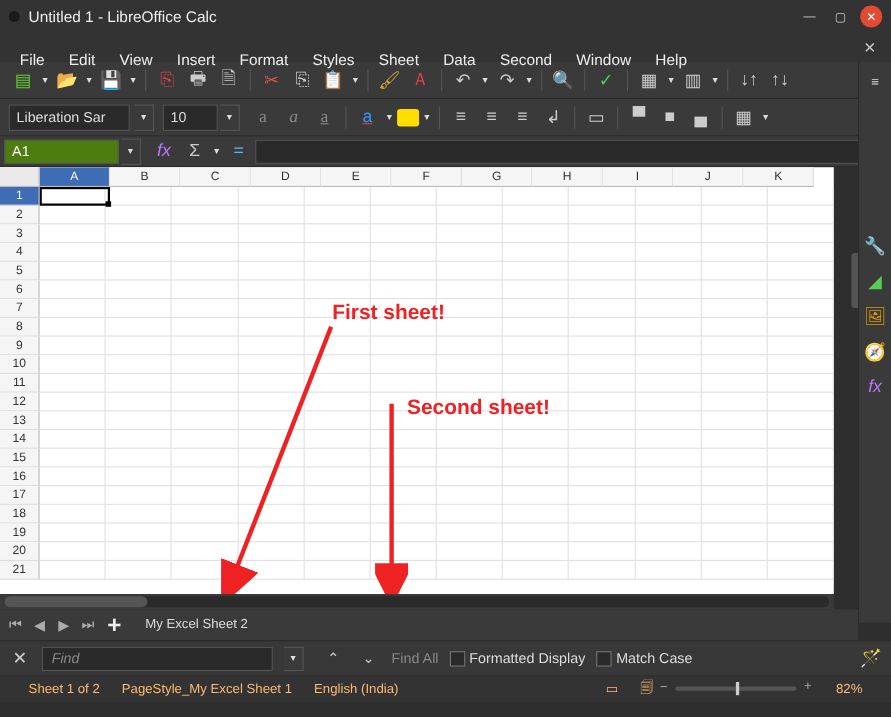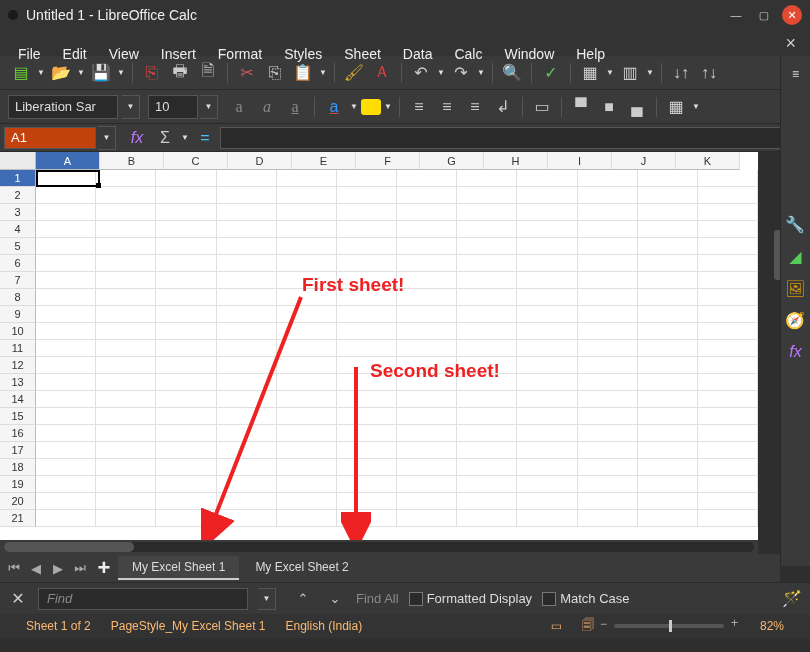--- a/index.html
+++ b/index.html
@@ -60,21 +60,21 @@
     border: 1px solid #555; color:#ddd; font-size:13px;
   }
   .combo-dd { width:18px; height:24px; background:#3a3a3a; border:1px solid #555; border-left:none; display:flex; align-items:center; justify-content:center; font-size:8px; margin-right:6px; cursor:pointer;}
   
   .formulabar {
     height: 28px; background: #3a3a3a;
     display: flex; align-items: center; padding: 2px 4px; gap: 2px;
     border-bottom: 1px solid #2a2a2a;
   }
   .namebox {
-    width: 92px; height: 22px; background: #c2410c;
+    width: 104px; height: 22px; background: #4d7c0f;
     border: 1px solid #555; display: flex; align-items: center;
     padding: 0 6px; color:#fff; font-size:13px;
   }
   .formula-input {
     flex: 1; height: 22px; background: #2a2a2a;
     border: 1px solid #555; padding: 0 6px;
   }
   
   .sheet-area {
     position: relative;
@@ -187,21 +187,21 @@
 
 <div class="menubar">
   <div class="menu-item">File</div>
   <div class="menu-item">Edit</div>
   <div class="menu-item">View</div>
   <div class="menu-item">Insert</div>
   <div class="menu-item">Format</div>
   <div class="menu-item">Styles</div>
   <div class="menu-item">Sheet</div>
   <div class="menu-item">Data</div>
-  <div class="menu-item">Calc</div>
+  <div class="menu-item">Second</div>
   <div class="menu-item">Window</div>
   <div class="menu-item">Help</div>
   <div class="close-doc">×</div>
 </div>
 
 <div class="toolbar toolbar-row1">
   <div class="tb-btn" style="color:#6c3;">▤</div>
   <div class="tb-dd">▼</div>
   <div class="tb-btn" style="color:#d90;">📂</div>
   <div class="tb-dd">▼</div>
@@ -641,21 +641,20 @@
       <div class="hscroll-thumb"></div>
     </div>
 </div>
 
 <div class="tabstrip" style="width:780px;">
   <div class="tabnav-btn">⏮</div>
   <div class="tabnav-btn">◀</div>
   <div class="tabnav-btn">▶</div>
   <div class="tabnav-btn">⏭</div>
   <div class="addsheet-btn">+</div>
-  <div class="sheet-tab active">My Excel Sheet 1</div>
   <div class="sheet-tab">My Excel Sheet 2</div>
 </div>
 
 <div class="findbar">
   <div class="find-close">✕</div>
   <div class="find-input">Find</div>
   <div class="combo-dd" style="height:22px;">▼</div>
   <div class="find-nav">⌃</div>
   <div class="find-nav">⌄</div>
   <div class="find-label">Find All</div>

